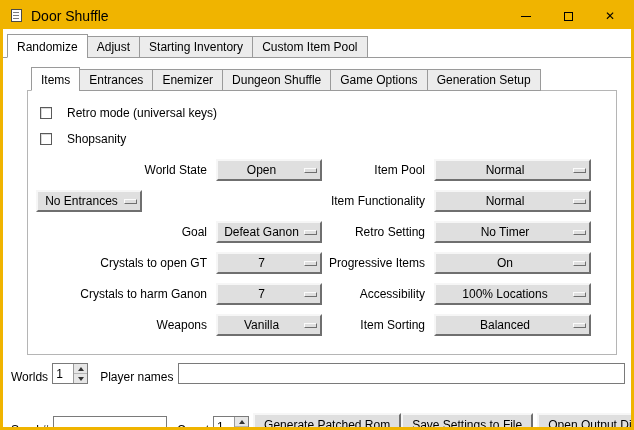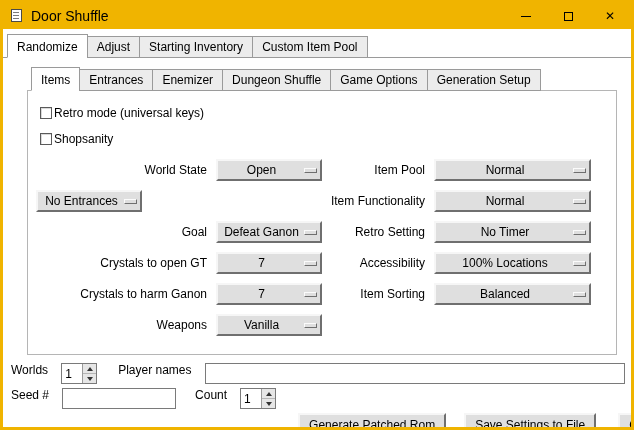--- a/index.html
+++ b/index.html
@@ -27,41 +27,41 @@
   .tab.active { background: #ffffff; border-bottom-color: #ffffff; padding-top: 5px; }
 
   .main-pane { flex: 1; display: flex; flex-direction: column; background: #fff; }
 
   
   .sub-notebook { margin: 9px 14px 0 24px; }
   .sub-tabstrip { padding: 0 0 0 4px; }
   .sub-pane { border: 1px solid #b5b5b5; background: #fff; padding: 10px 8px 18px 8px; position: relative; z-index: 1; }
 
   
-  .cb-row { display: flex; align-items: center; gap: 2px; height: 20px; margin: 2px 0 6px 4px; }
+  .cb-row { display: flex; align-items: center; gap: 15px; height: 20px; margin: 2px 0 6px 4px; }
   .cb-box { width: 12px; height: 12px; background: #fff; border: 1px solid #5a5a5a; box-shadow: inset 1px 1px 0 rgba(0,0,0,0.15); flex: none; }
 
   
   .settings { display: flex; margin-top: 10px; }
   .col { display: flex; flex-direction: column; gap: 9px; }
   .srow { display: flex; align-items: center; height: 22px; }
   .lbl { text-align: right; padding-right: 9px; white-space: nowrap; }
   .col-left .lbl { width: 180px; }
   .col-left .dd { width: 106px; }
   .col-right { margin-left: 6px; }
   .col-right .lbl { width: 106px; }
   .col-right .dd { width: 157px; }
 
   .dd { display: flex; align-items: center; height: 22px; background: #dfdfdf; border: 2px solid; border-color: #f6f6f6 #6f6f6f #6f6f6f #f6f6f6; padding: 0 3px; cursor: default; }
   .dd .val { flex: 1; text-align: center; overflow: hidden; white-space: nowrap; }
   .dd-ind { width: 13px; height: 5px; background: #dfdfdf; border: 1px solid; border-color: #fbfbfb #6f6f6f #6f6f6f #fbfbfb; margin-left: 2px; flex: none; }
 
   
   .footer { margin-top: auto; padding: 4px 6px 6px 6px; }
-  .frow { display: flex; align-items: flex-start; margin-top: 4px; gap: 9px; }
+  .frow { display: flex; align-items: flex-end; margin-top: 4px; gap: 0; }
   .flabel { white-space: nowrap; padding: 0 4px 0 2px; }
   .txt { height: 21px; border: 1px solid #7a7a7a; background: #fff; font: inherit; padding: 0 4px; }
   .grow { flex: 1; }
 
   .spin { display: inline-flex; height: 21px; border: 1px solid #7a7a7a; background: #fff; flex: none; }
   .spin input { width: 20px; border: none; font: inherit; padding: 0 3px; }
   .spin-arrows { display: flex; flex-direction: column; width: 14px; border-left: 1px solid #9a9a9a; }
   .spin-btn { flex: 1; display: flex; align-items: center; justify-content: center; background: #e6e6e6; cursor: default; }
   .spin-btn.up { border-bottom: 1px solid #b5b5b5; }
   .spin-btn.up::after { content: ""; border-left: 3px solid transparent; border-right: 3px solid transparent; border-bottom: 4px solid #333; }
@@ -180,20 +180,27 @@
               <span class="lbl">Item Functionality</span>
               <div class="dd">
                 <span class="val">Normal</span>
                 <span class="dd-ind"></span>
               </div>
             </div>
             <div class="srow">
               <span class="lbl">Retro Setting</span>
               <div class="dd">
                 <span class="val">No Timer</span>
+                <span class="dd-ind"></span>
+              </div>
+            </div>
+            <div class="srow">
+              <span class="lbl">Progressive Items</span>
+              <div class="dd">
+                <span class="val">On</span>
                 <span class="dd-ind"></span>
               </div>
             </div>
             <div class="srow">
               <span class="lbl">Accessibility</span>
               <div class="dd">
                 <span class="val">100% Locations</span>
                 <span class="dd-ind"></span>
               </div>
             </div>

